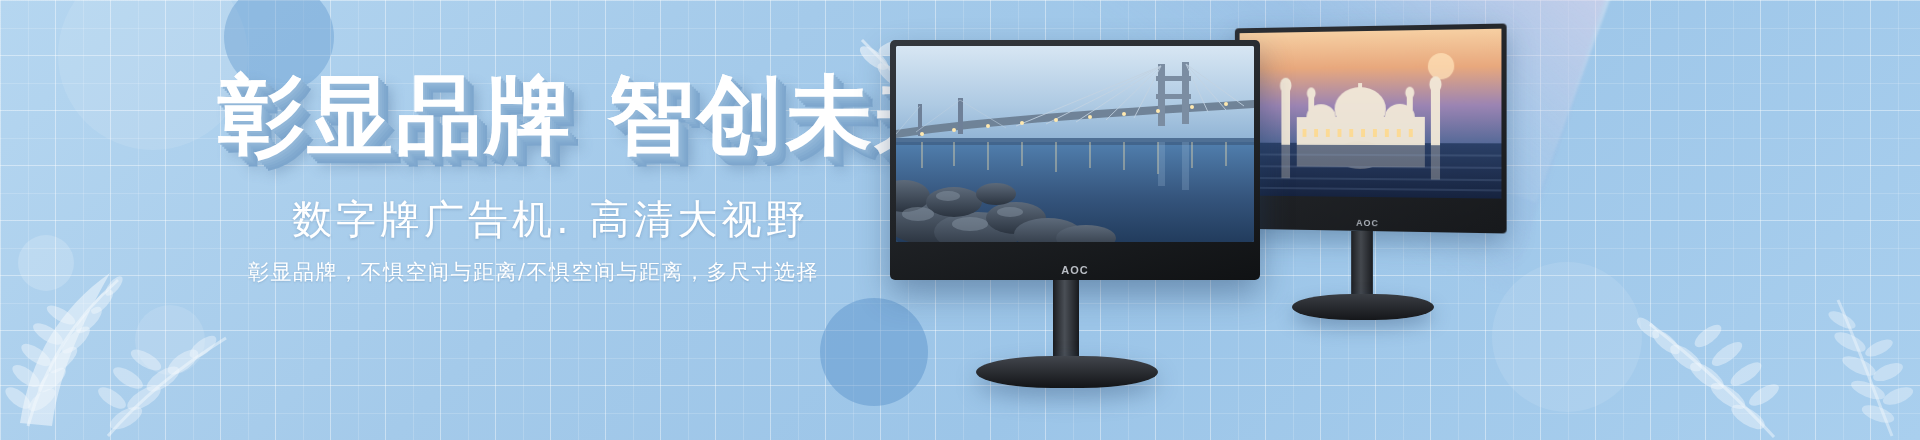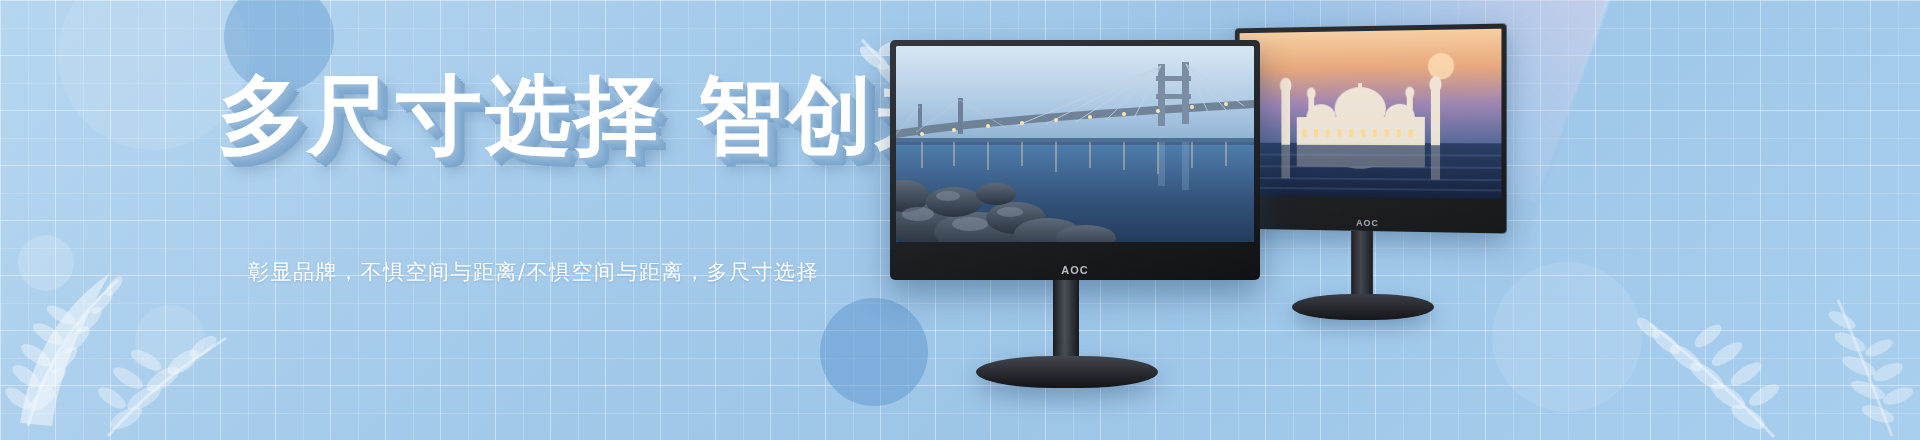--- a/index.html
+++ b/index.html
@@ -225,22 +225,23 @@
       <ellipse cx="58" cy="34" rx="16" ry="7" transform="rotate(-16 58 34)"></ellipse>
       <ellipse cx="80" cy="48" rx="17" ry="7" transform="rotate(-14 80 48)"></ellipse>
       <ellipse cx="101" cy="64" rx="16" ry="7" transform="rotate(-12 101 64)"></ellipse>
       <ellipse cx="120" cy="82" rx="14" ry="6" transform="rotate(-10 120 82)"></ellipse>
     </g>
     <path d="M26 26 C62 62 98 104 122 140" stroke="rgba(255,255,255,.6)" stroke-width="3" fill="none"></path>
   </svg>
 
   <div class="copy">
     <div class="headline">
-      <span>多尺寸选择</span><span class="sp"></span><span>智创未来</span>
+      <span>彰显品牌</span><span class="sp"></span><span>智创未来</span>
     </div>
+    <div class="subtitle">数字牌广告机. 高清大视野</div>
     <div class="tagline">彰显品牌，不惧空间与距离/不惧空间与距离，多尺寸选择</div>
   </div>
 
   <div class="monitors">
 
     <div class="mon mon-b">
       <div class="bezel">
         <div class="screen">
           <svg width="265" height="166" viewBox="0 0 265 166">
             <defs>

